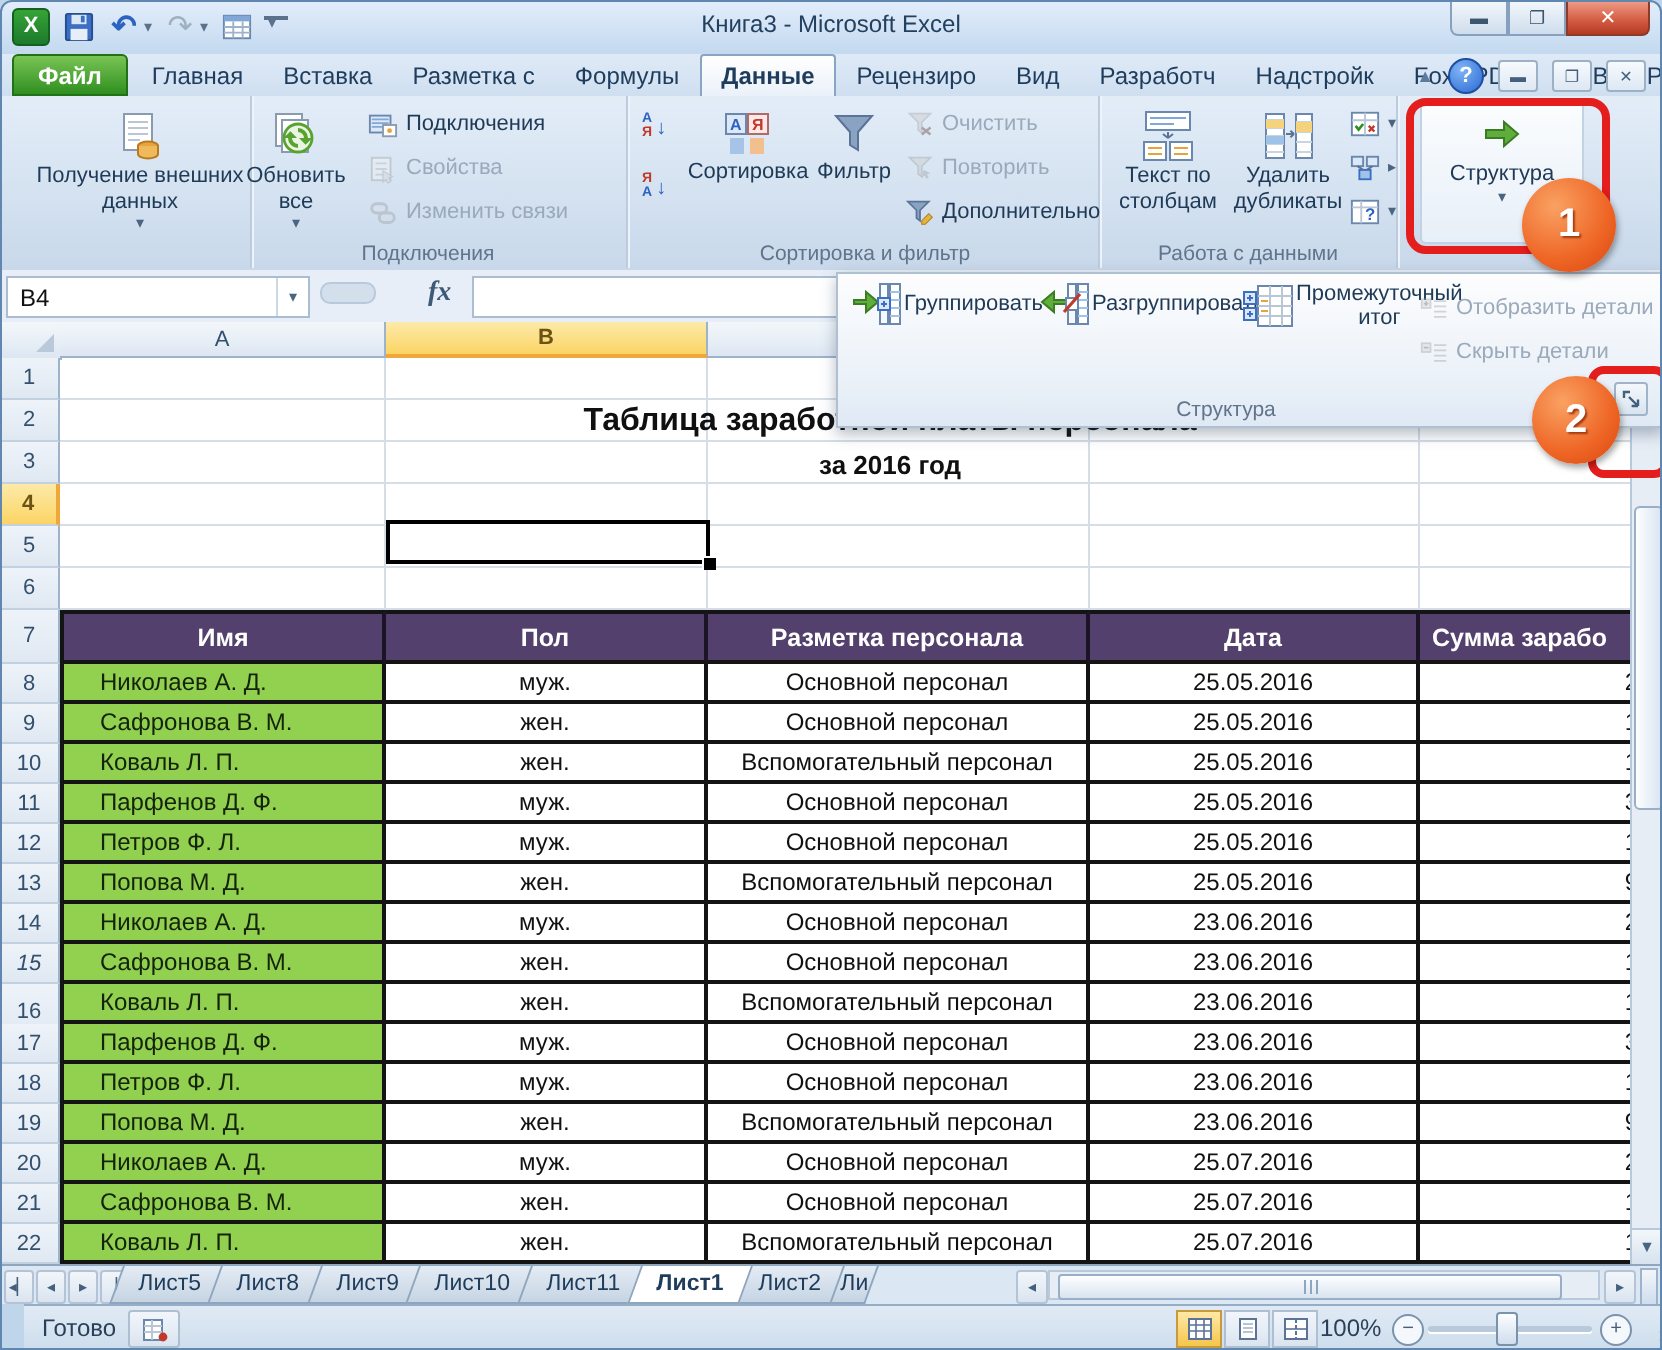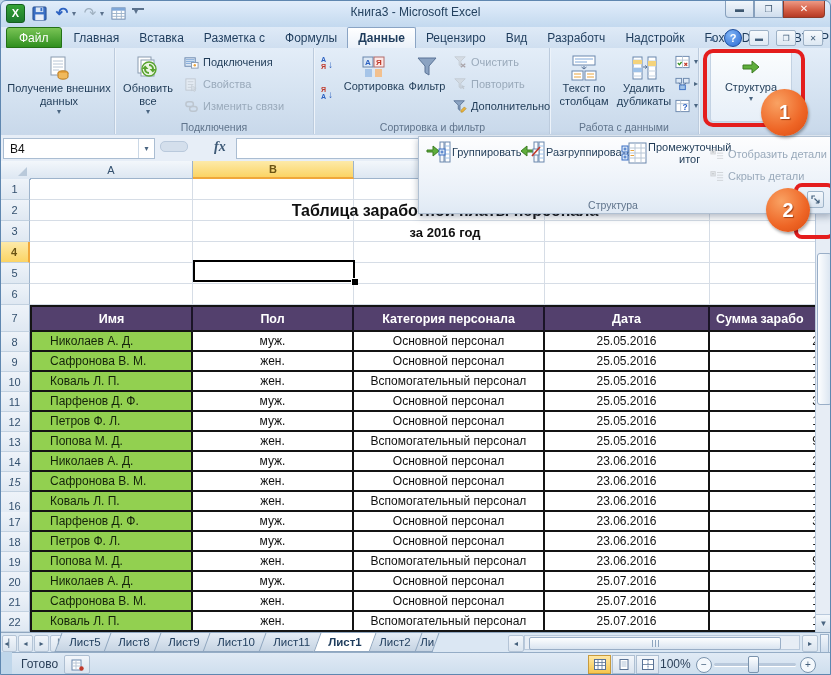--- a/index.html
+++ b/index.html
@@ -24,21 +24,21 @@
   .wb{width:27px;height:17px;border:1px solid #87a0bd;border-top:none;background:linear-gradient(#f4f8fc,#cfdded);
       display:flex;align-items:center;justify-content:center;font-size:9px;color:#3d566f}
   .wb.min{border-radius:0 0 0 4px}
   .wb.close{width:40px;background:linear-gradient(#f0a08c,#d35c43 60%,#b53a24);color:#fff;border-color:#8e3a28;border-radius:0 0 4px 0;font-size:10px}
 
   
   #tabrow{position:absolute;left:0;top:27px;width:831px;height:21px;
     background:linear-gradient(#dfeaf7,#cfdff0)}
   #rtabs{position:absolute;left:6px;top:0;display:flex;height:21px;align-items:stretch}
   .rtab{padding:0 10px;display:flex;align-items:center;font-size:12px;color:#1e3c5c;white-space:nowrap}
-  .rtab.filetab{background:linear-gradient(#79c455,#2f8f1f);color:#fff;font-weight:normal;
+  .rtab.filetab{background:linear-gradient(#79c455,#2f8f1f);color:#fff;font-weight:bold;
     border-radius:3px 3px 0 0;border:1px solid #237116;margin-right:2px;padding:0 12px}
   .rtab.active{background:linear-gradient(#ffffff,#eaf1f9);border:1px solid #8aa4c4;border-bottom:none;
     border-radius:2px 2px 0 0;font-weight:bold}
   #tabrt{position:absolute;right:8px;top:2px;display:flex;align-items:center;gap:7px}
   .chev{font-size:9px;color:#5a7aa0}
   .helpb{width:16px;height:16px;border-radius:50%;background:radial-gradient(circle at 35% 30%,#7fb4f4,#2a6ad4);
     color:#fff;font-weight:bold;font-size:11px;display:flex;align-items:center;justify-content:center;border:1px solid #1d4f9e}
   .mwb{width:18px;height:14px;border:1px solid #9db1c6;background:linear-gradient(#f7fafd,#dde8f3);
     display:flex;align-items:center;justify-content:center;font-size:8px;color:#44607c;border-radius:2px}
 
@@ -215,21 +215,21 @@
     <span class="chev">▲</span>
     <span class="helpb">?</span>
     <span class="mwb">▬</span>
     <span class="mwb">❐</span>
     <span class="mwb">✕</span>
   </div>
 </div>
 
 <div id="ribbon">
 
-  <div class="rgroup" id="g1" style="left:2px;width:112px">
+  <div class="rgroup" id="g1" style="left:13px;width:112px">
     <div class="bigbtn" style="left:3px;width:106px">
       <span class="icn">
         <svg width="26" height="26" viewBox="0 0 26 26">
             <rect x="5" y="2" width="14" height="18" fill="#fff" stroke="#8a9bb0"></rect>
             <path d="M7 6h10M7 9h10M7 12h10M7 15h6" stroke="#b8c6d6"></path>
             <ellipse cx="17" cy="18" rx="5" ry="2.2" fill="#e8a33d" stroke="#b97a1e"></ellipse>
             <path d="M12 18v4c0 1.2 2.2 2.2 5 2.2s5-1 5-2.2v-4" fill="#f0b95c" stroke="#b97a1e"></path>
           </svg>
       </span>
       <span>Получение внешних данных</span>
@@ -492,21 +492,21 @@
         <div class="c ec" style="width: 163px; height: 21px;"></div>
         <div class="c ec" style="width: 161px; height: 21px;"></div>
         <div class="c ec" style="width: 191px; height: 21px;"></div>
         <div class="c ec" style="width: 165px; height: 21px;"></div>
         <div class="c ec" style="width: 121px; height: 21px;"></div>
       </div>
       <div class="srow" style="height: 27px;">
         <div class="gut" style="height: 27px;">7</div>
         <div class="c hc first" style="width: 163px; height: 27px;">Имя</div>
         <div class="c hc" style="width: 161px; height: 27px;">Пол</div>
-        <div class="c hc" style="width: 191px; height: 27px;">Категория персонала</div>
+        <div class="c hc" style="width: 191px; height: 27px;">Разметка персонала</div>
         <div class="c hc" style="width: 165px; height: 27px;">Дата</div>
         <div class="c hc last" style="width: 121px; height: 27px;">Сумма зарабо</div>
       </div>
       <div class="srow" style="height: 20px;">
         <div class="gut" style="height: 20px;">8</div>
         <div class="c dc first" style="width: 163px; height: 20px;">Николаев А. Д.</div>
         <div class="c dc" style="width: 161px; height: 20px;">муж.</div>
         <div class="c dc" style="width: 191px; height: 20px;">Основной персонал</div>
         <div class="c dc" style="width: 165px; height: 20px;">25.05.2016</div>
         <div class="c dc last" style="width: 121px; height: 20px;">2</div>

